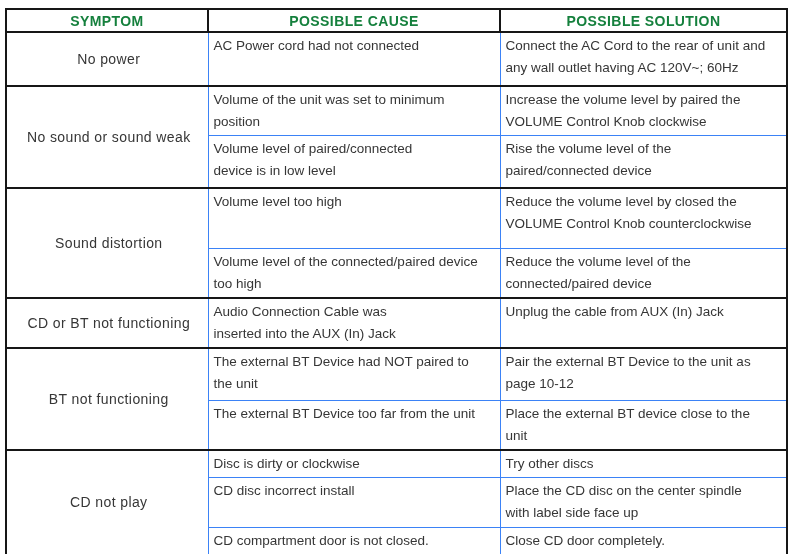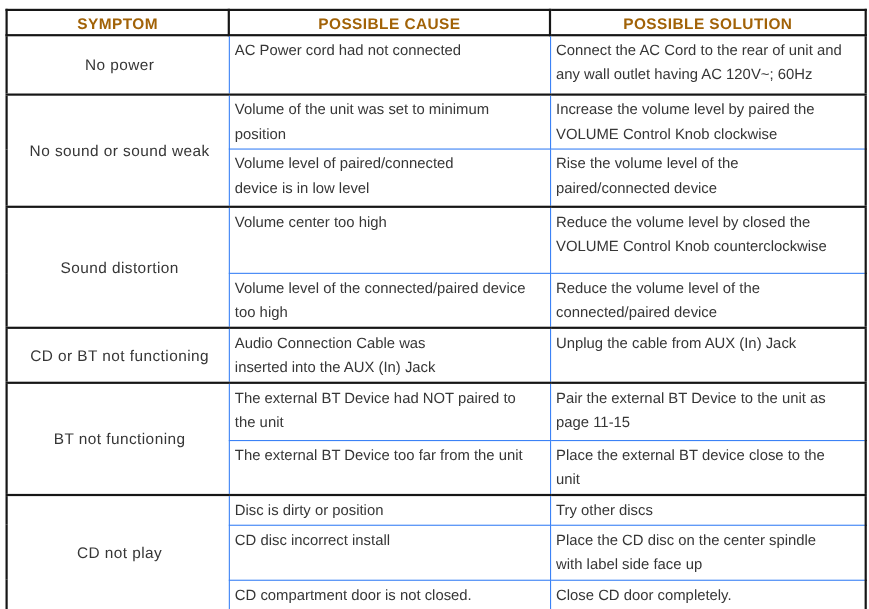--- a/index.html
+++ b/index.html
@@ -19,21 +19,21 @@
     border-bottom-width: 3px;
   }
   col.c-symptom  { width: 202px; }
   col.c-cause    { width: 292px; }
   col.c-solution { width: 287px; }
   th {
     border: 2px solid #161616;
     font-size: 14px;
     font-weight: bold;
     letter-spacing: 0.4px;
-    color: #a16207;
+    color: #15803d;
     height: 23px;
     padding: 1px 4px;
     text-align: center;
     vertical-align: middle;
   }
   td {
     border: 1px solid #3b82f6;
     font-size: 13.5px;
     line-height: 22px;
     color: #363636;
@@ -86,21 +86,21 @@
     </tr>
     <tr style="height:52px">
       <td>Volume level of paired/connected
 device is in low level</td>
       <td>Rise the volume level of the
 paired/connected device</td>
     </tr>
 
     <tr class="gs" style="height:61px">
       <td class="symptom" rowspan="2">Sound distortion</td>
-      <td>Volume center too high</td>
+      <td>Volume level too high</td>
       <td>Reduce the volume level by closed the
 VOLUME Control Knob counterclockwise</td>
     </tr>
     <tr style="height:48px">
       <td>Volume level of the connected/paired device
 too high</td>
       <td>Reduce the volume level of the
 connected/paired device</td>
     </tr>
 
@@ -109,31 +109,31 @@
       <td>Audio Connection Cable was
 inserted into the AUX (In) Jack</td>
       <td>Unplug the cable from AUX (In) Jack</td>
     </tr>
 
     <tr class="gs" style="height:52px">
       <td class="symptom" rowspan="2">BT not functioning</td>
       <td>The external BT Device had NOT paired to
 the unit</td>
       <td>Pair the external BT Device to the unit as
-page 11-15</td>
+page 10-12</td>
     </tr>
     <tr style="height:48px">
       <td>The external BT Device too far from the unit</td>
       <td>Place the external BT device close to the
 unit</td>
     </tr>
 
     <tr class="gs" style="height:23px">
       <td class="symptom" rowspan="3">CD not play</td>
-      <td>Disc is dirty or position</td>
+      <td>Disc is dirty or clockwise</td>
       <td>Try other discs</td>
     </tr>
     <tr style="height:50px">
       <td>CD disc incorrect install</td>
       <td>Place the CD disc on the center spindle
 with label side face up</td>
     </tr>
     <tr style="height:25px">
       <td>CD compartment door is not closed.</td>
       <td>Close CD door completely.</td>

